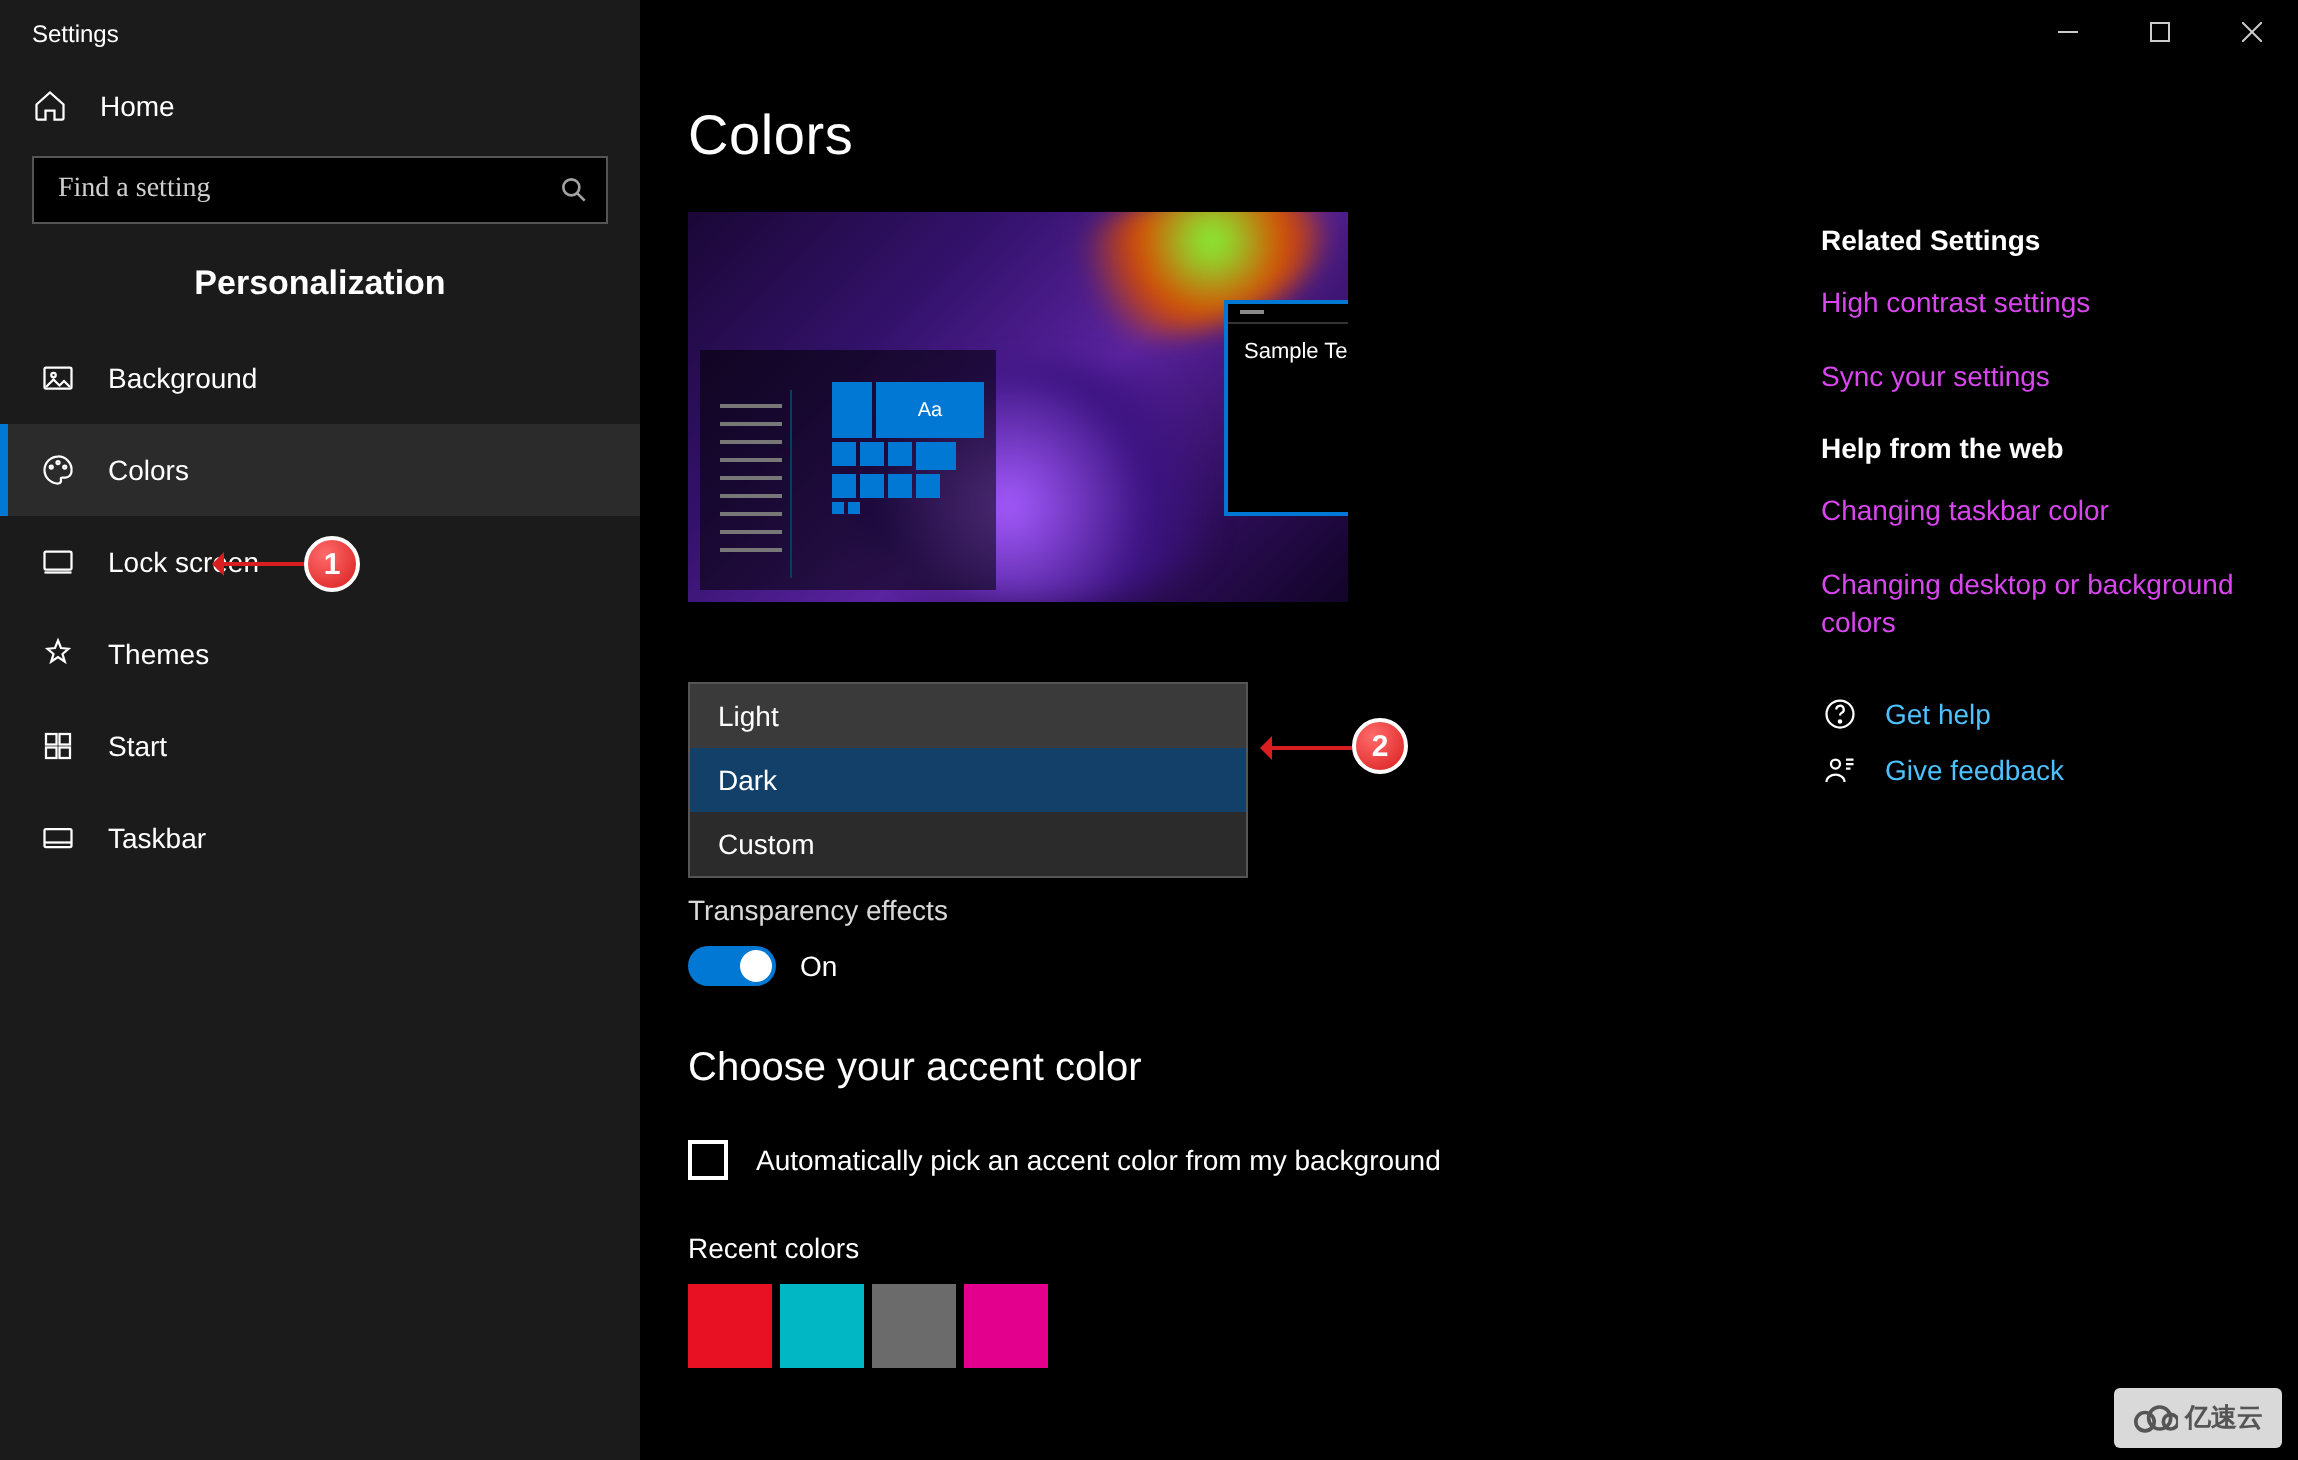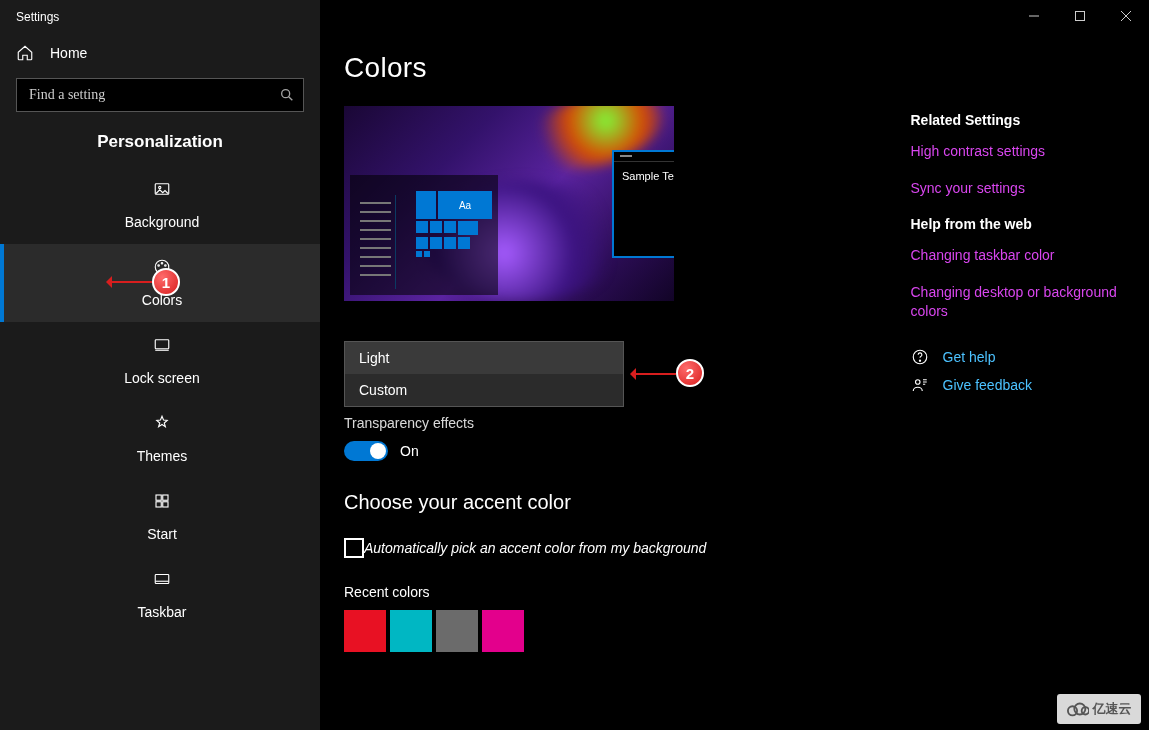--- a/index.html
+++ b/index.html
@@ -20,21 +20,21 @@
   }
   .search input::placeholder { color: #cfcfcf; }
   .search .sicon { position: absolute; right: 8px; top: 50%; transform: translateY(-50%); opacity: .8; }
 
   .section-header { font-size: 17px; font-weight: 600; padding: 10px 16px 14px; text-align: center; }
 
   .nav { display: flex; flex-direction: column; }
   .nav-item {
     display: flex; align-items: center; gap: 16px;
     padding: 14px 16px; cursor: pointer; font-size: 14px;
-    border-left: 4px solid transparent; position: relative; flex-direction: column;
+    border-left: 4px solid transparent; position: relative;
   }
   .nav-item.active { background: #2b2b2b; border-left-color: #0078d4; }
 
   .content-scroll { flex: 1; overflow-y: auto; overflow-x: hidden; height: 100%; background: #000; position: relative; }
   .content { padding: 0 24px 40px 24px; }
 
   
   .caption { position: absolute; top: 0; right: 0; display: flex; z-index: 5; }
   .caption .cap-btn { width: 46px; height: 32px; display: flex; align-items: center; justify-content: center; color: #fff; opacity: .8; cursor: pointer; }
 
@@ -92,21 +92,21 @@
 
   .trans-label { font-size:14px; margin-top: 2px; opacity:.85; }
 
   .toggle-row { display:flex; align-items:center; gap:12px; margin-top:10px; margin-bottom: 30px; }
   .toggle { width:44px; height:20px; background:#0078d4; border-radius:10px; position:relative; cursor:pointer; }
   .toggle .knob { position:absolute; right:2px; top:2px; width:16px; height:16px; border-radius:50%; background:#fff; }
   .toggle-state { font-size:14px; }
 
   h2.sub { font-size:20px; font-weight:400; margin-bottom:24px; }
 
-  .check-row { display:flex; align-items:center; gap:0; margin-bottom:26px;font-style:italic; }
+  .check-row { display:flex; align-items:center; gap:14px; margin-bottom:26px; }
   .checkbox { width:20px; height:20px; border:2px solid #fff; cursor:pointer; }
   .check-label { font-size:14px; }
 
   .recent-label { font-size:14px; margin-bottom:10px; }
   .swatches { display:flex; gap:4px; }
   .swatch { width:42px; height:42px; cursor:pointer; }
 
   .side-heading { font-size:14px; font-weight:600; margin-bottom:14px; margin-top:2px;}
   .side-link { color:#d946ef; font-size:14px; margin-bottom:18px; cursor:pointer; display:block; line-height:1.35;}
   .side-block2 { }
@@ -288,20 +288,21 @@
             </div>
           </div>
           <div class="sample-window">
             <div class="titlebar"></div>
             <div class="sample-text">Sample Text</div>
           </div>
         </div>
 
         <div class="dropdown">
           <div class="option hover">Light</div>
+          <div class="option selected">Dark</div>
           <div class="option">Custom</div>
         </div>
 
         <div class="trans-label">Transparency effects</div>
         <div class="toggle-row">
           <div class="toggle">
               <div class="knob"></div>
             </div>
           <div class="toggle-state">On</div>
         </div>

